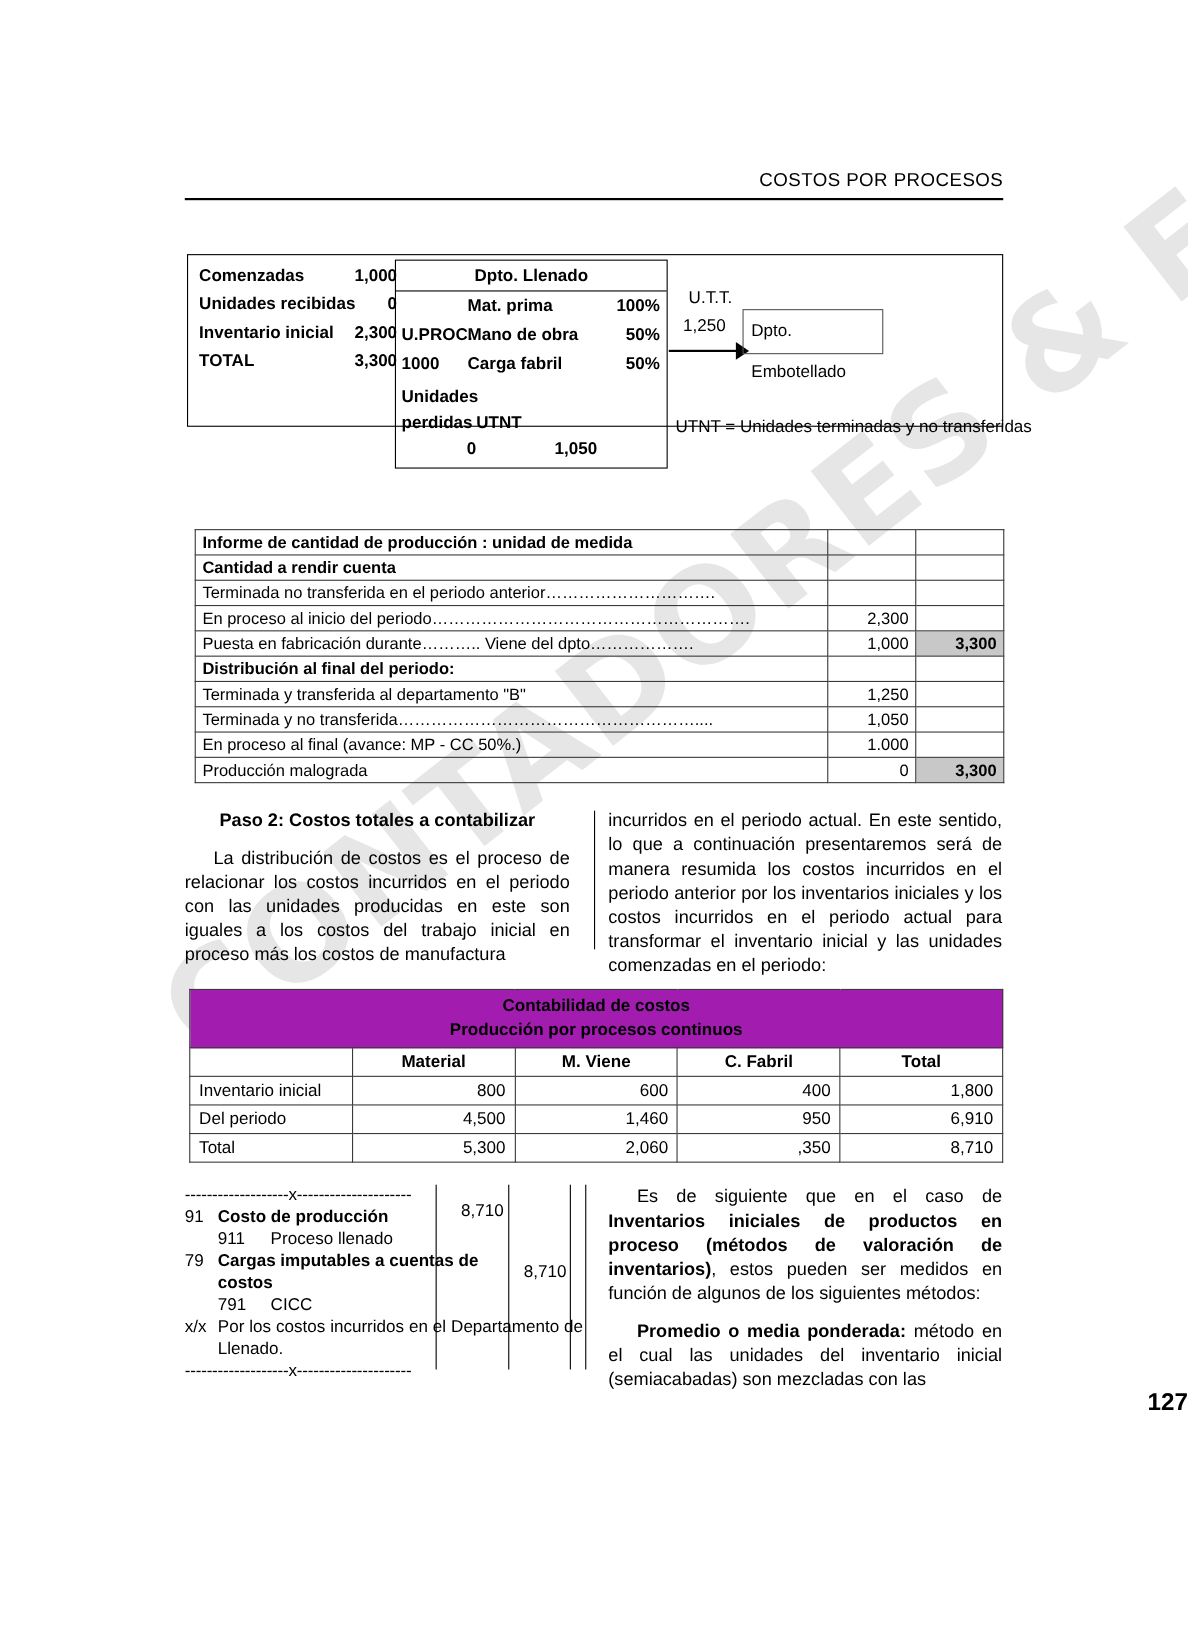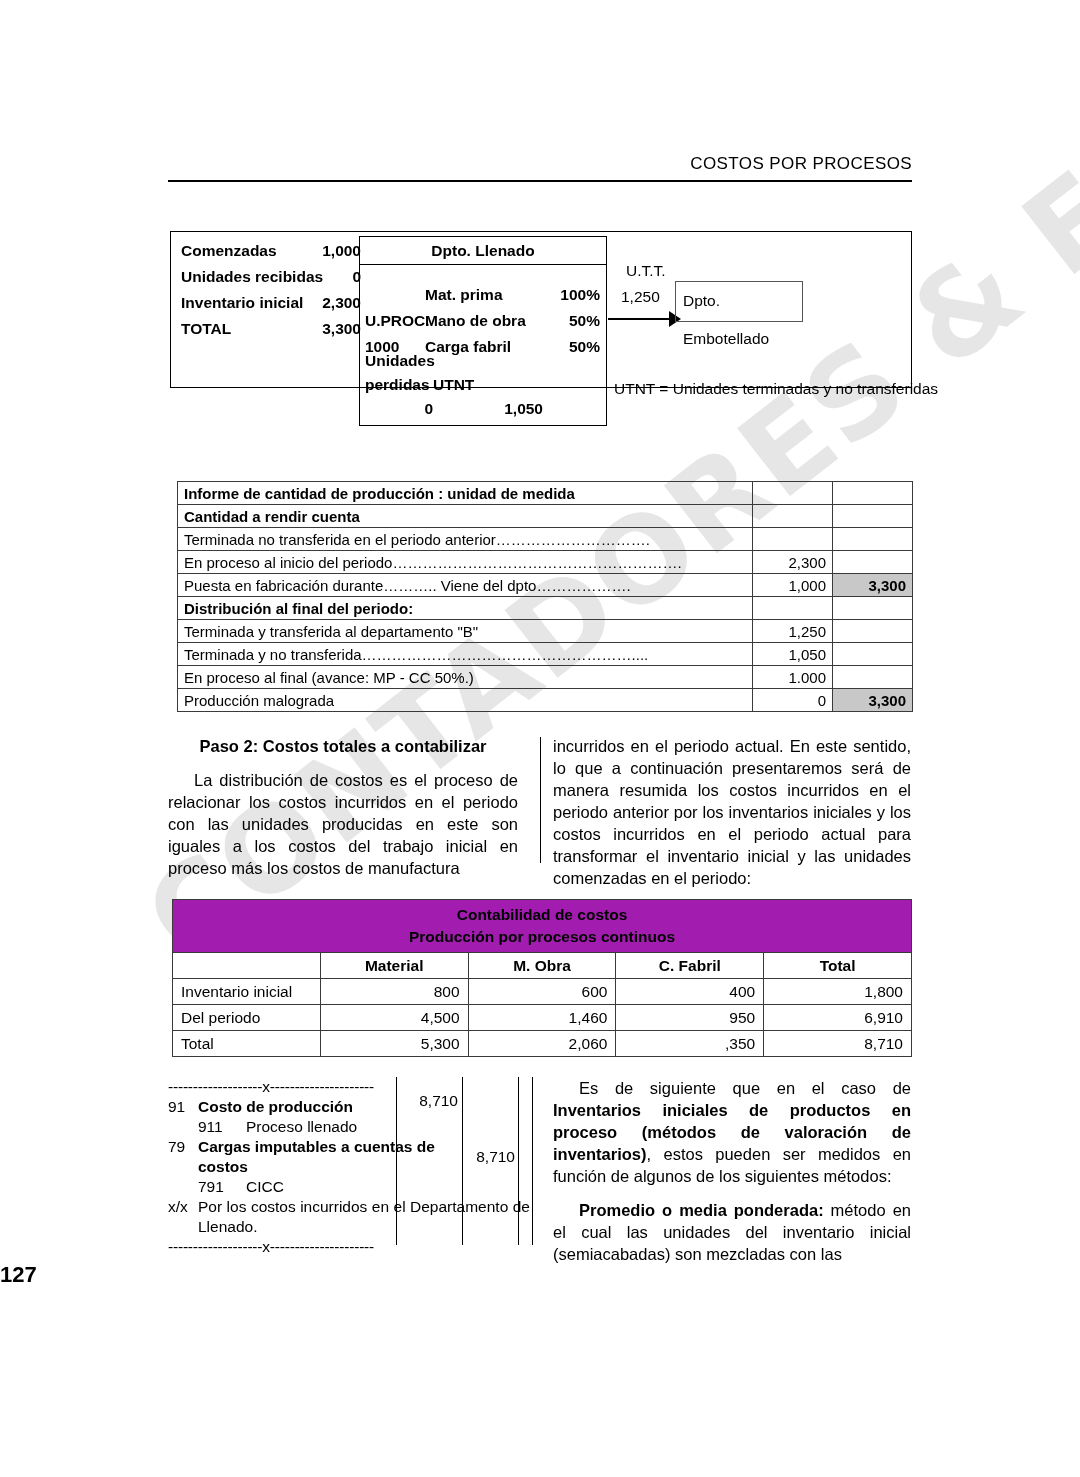--- a/index.html
+++ b/index.html
@@ -106,21 +106,20 @@
   .dept-title {
     height: 27px;
     line-height: 27px;
     text-align: center;
     font-weight: bold;
     font-size: 15.5px;
     border-bottom: 1.4px solid #000;
   }
   .dept-rows {
     padding-top: 1px;
-    margin-top: 16px;
   }
   .dept-rows .drow {
     display: flex;
     height: 26px;
     line-height: 26px;
     font-weight: bold;
     font-size: 15.5px;
   }
   .dept-rows .drow .c1 { width: 65px; padding-left: 5px; box-sizing: border-box; }
   .dept-rows .drow .c2 { flex: 1; }
@@ -324,21 +323,21 @@
   }
   .jamt.debit  { left: 404px; top: 1092px; width: 54px; }
   .jamt.credit { left: 470px; top: 1148px; width: 45px; }
 
   
   .pageno {
     position: absolute;
     left: 0;
     top: 1262px;
     width: 1080px;
-    text-align: left;
+    text-align: right;
     font-weight: bold;
     font-size: 22px;
   }
 </style>
 </head>
 <body>
 
 <div id="watermark">
   <div class="wm-text">CONTADORES &amp; EMPRESAS</div>
 </div>
@@ -483,21 +482,21 @@
     <tbody>
       <tr>
         <td class="banner" colspan="5">
           <div>Contabilidad de costos</div>
           <div>Producción por procesos continuos</div>
         </td>
       </tr>
       <tr class="colhdr">
         <td class="lab"></td>
         <td class="v">Material</td>
-        <td class="v">M. Obra</td>
+        <td class="v">M. Viene</td>
         <td class="v">C. Fabril</td>
         <td class="v">Total</td>
       </tr>
       <tr>
         <td class="lab">Inventario inicial</td>
         <td class="v">800</td>
         <td class="v">600</td>
         <td class="v">400</td>
         <td class="v">1,800</td>
       </tr>

